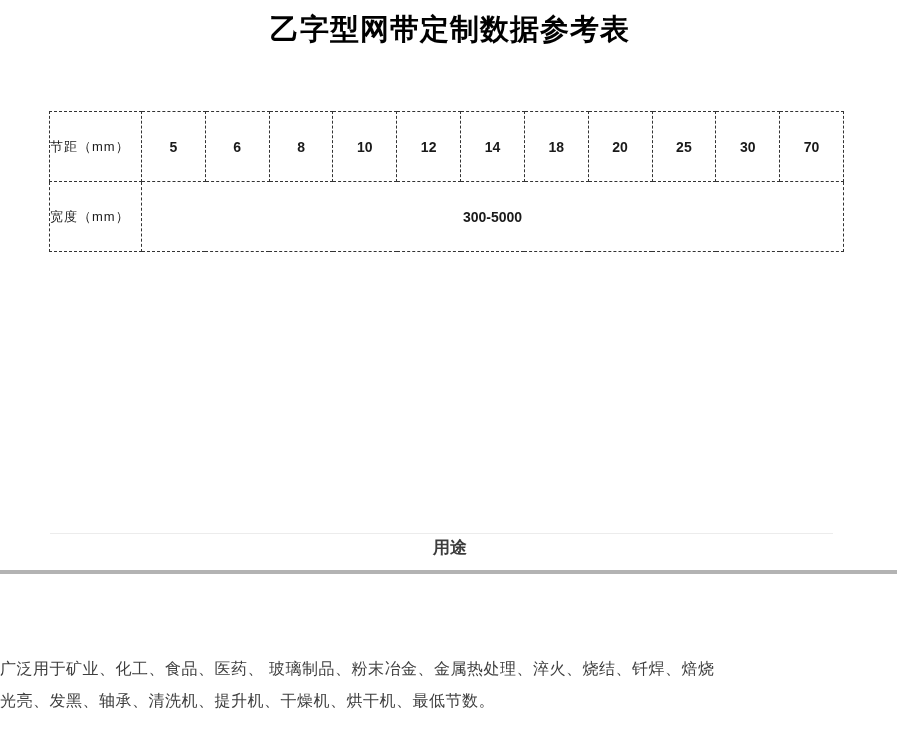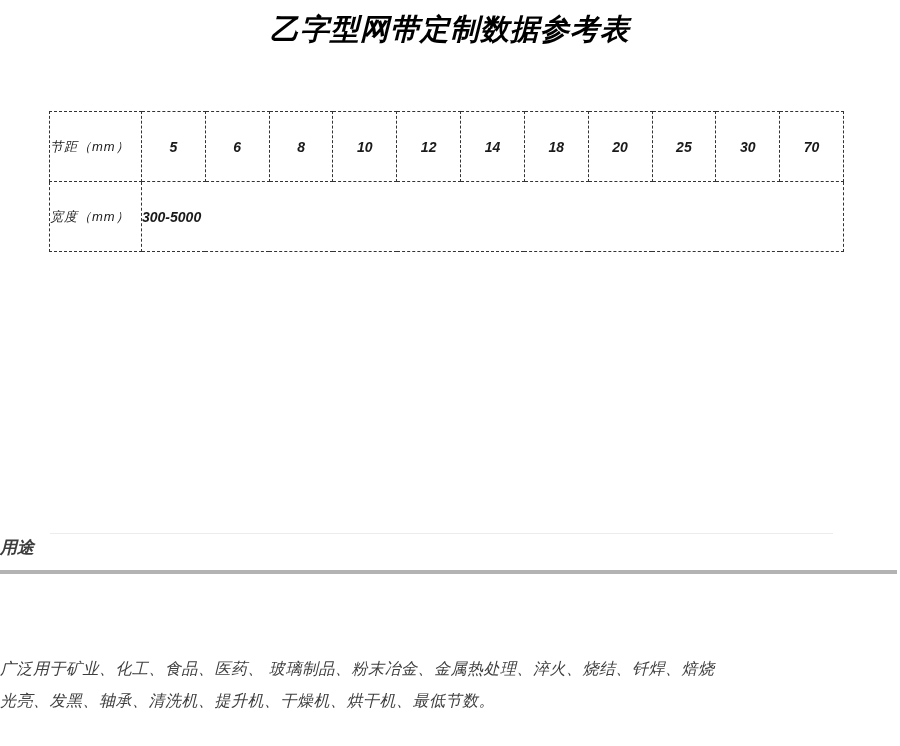--- a/index.html
+++ b/index.html
@@ -8,21 +8,20 @@
     background: #ffffff;
     font-family: "Liberation Sans", "DejaVu Sans", sans-serif;
     color: #000000;
   }
   .page {
     position: relative;
     width: 900px;
     height: 746px;
     background: #ffffff;
     overflow: hidden;
-    font-style: italic;
   }
   .page-title {
     position: absolute;
     top: 10px;
     left: 0;
     right: 0;
     text-align: center;
     font-size: 29px;
     font-weight: bold;
     letter-spacing: 1px;
@@ -51,38 +50,39 @@
     color: #1a1a1a;
     letter-spacing: 1px;
   }
   td.cell-value {
     text-align: center;
     font-size: 14px;
     font-weight: bold;
     color: #1a1a1a;
   }
   td.cell-span {
-    text-align: left;
+    text-align: center;
     font-size: 14px;
     font-weight: bold;
     color: #1a1a1a;
   }
   .thin-rule {
     position: absolute;
     top: 533px;
     left: 50px;
     width: 783px;
     height: 1px;
     background: #ececec;
   }
   .usage-heading {
     position: absolute;
     top: 536px;
     left: 0;
     right: 0;
+    text-align: center;
     font-size: 17px;
     font-weight: bold;
     color: #3d3d3d;
   }
   .thick-rule {
     position: absolute;
     top: 570px;
     left: 0;
     width: 897px;
     height: 4px;

